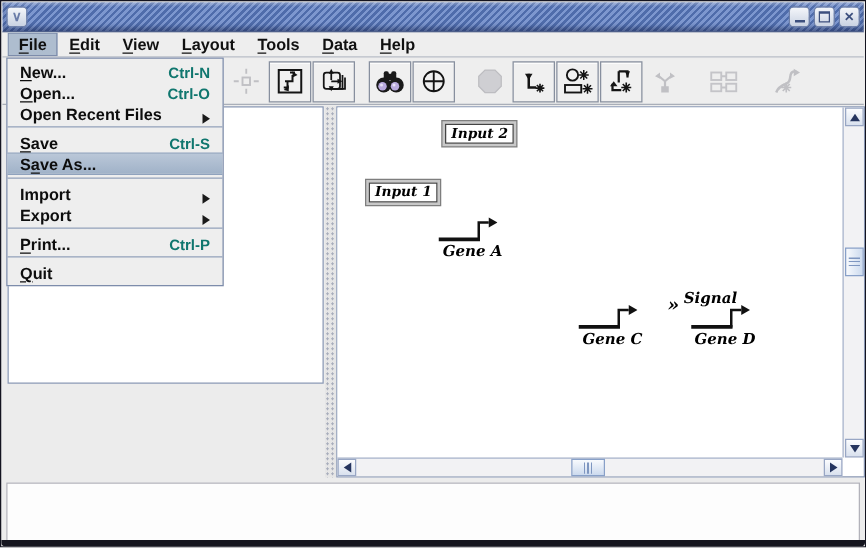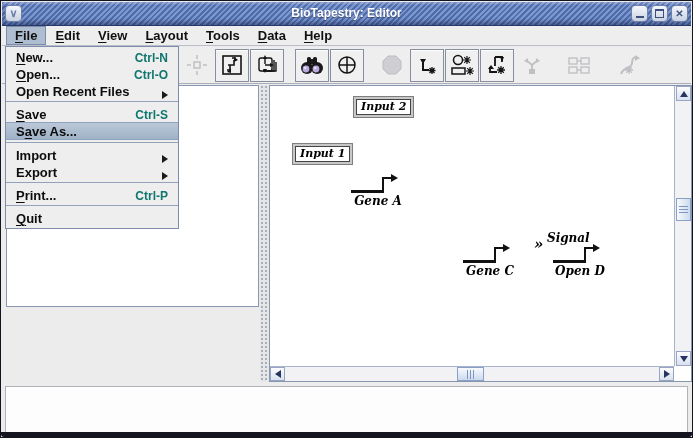--- a/index.html
+++ b/index.html
@@ -140,21 +140,20 @@
 </style>
 </head>
 <body>
 
 <div class="window">
 
   <div class="titlebar">
     <div class="win-btn btn-menu">
         <span>∨</span>
       </div>
-    <div class="title-text">BioTapestry: Editor</div>
     <div class="win-btn btn-min">
         <span class="min-bar"></span>
       </div>
     <div class="win-btn btn-max">
         <span class="max-box"></span>
       </div>
     <div class="win-btn btn-close">
         <span>✕</span>
       </div>
   </div>
@@ -350,21 +349,21 @@
             </svg>
           <div class="gene-label">Gene C</div>
         </div>
 
         <div class="gene-node" style="left:282px; top:156px;">
           <svg width="48" height="22">
               <path d="M1,19.5 H34" stroke="#111" stroke-width="3" fill="none"></path>
               <path d="M33,20 V6 H41" stroke="#111" stroke-width="2" fill="none"></path>
               <polygon points="41,2 48,6 41,10" fill="#111"></polygon>
             </svg>
-          <div class="gene-label">Open D</div>
+          <div class="gene-label">Gene D</div>
         </div>
 
         <div class="sig-chevron" style="left:264px; top:152px;">»</div>
         <div class="sig-label" style="left:277px; top:145px;">Signal</div>
 
       </div>
 
       <div class="vscroll">
         <div class="sb-btn sb-up">
             <span class="tri-up"></span>

